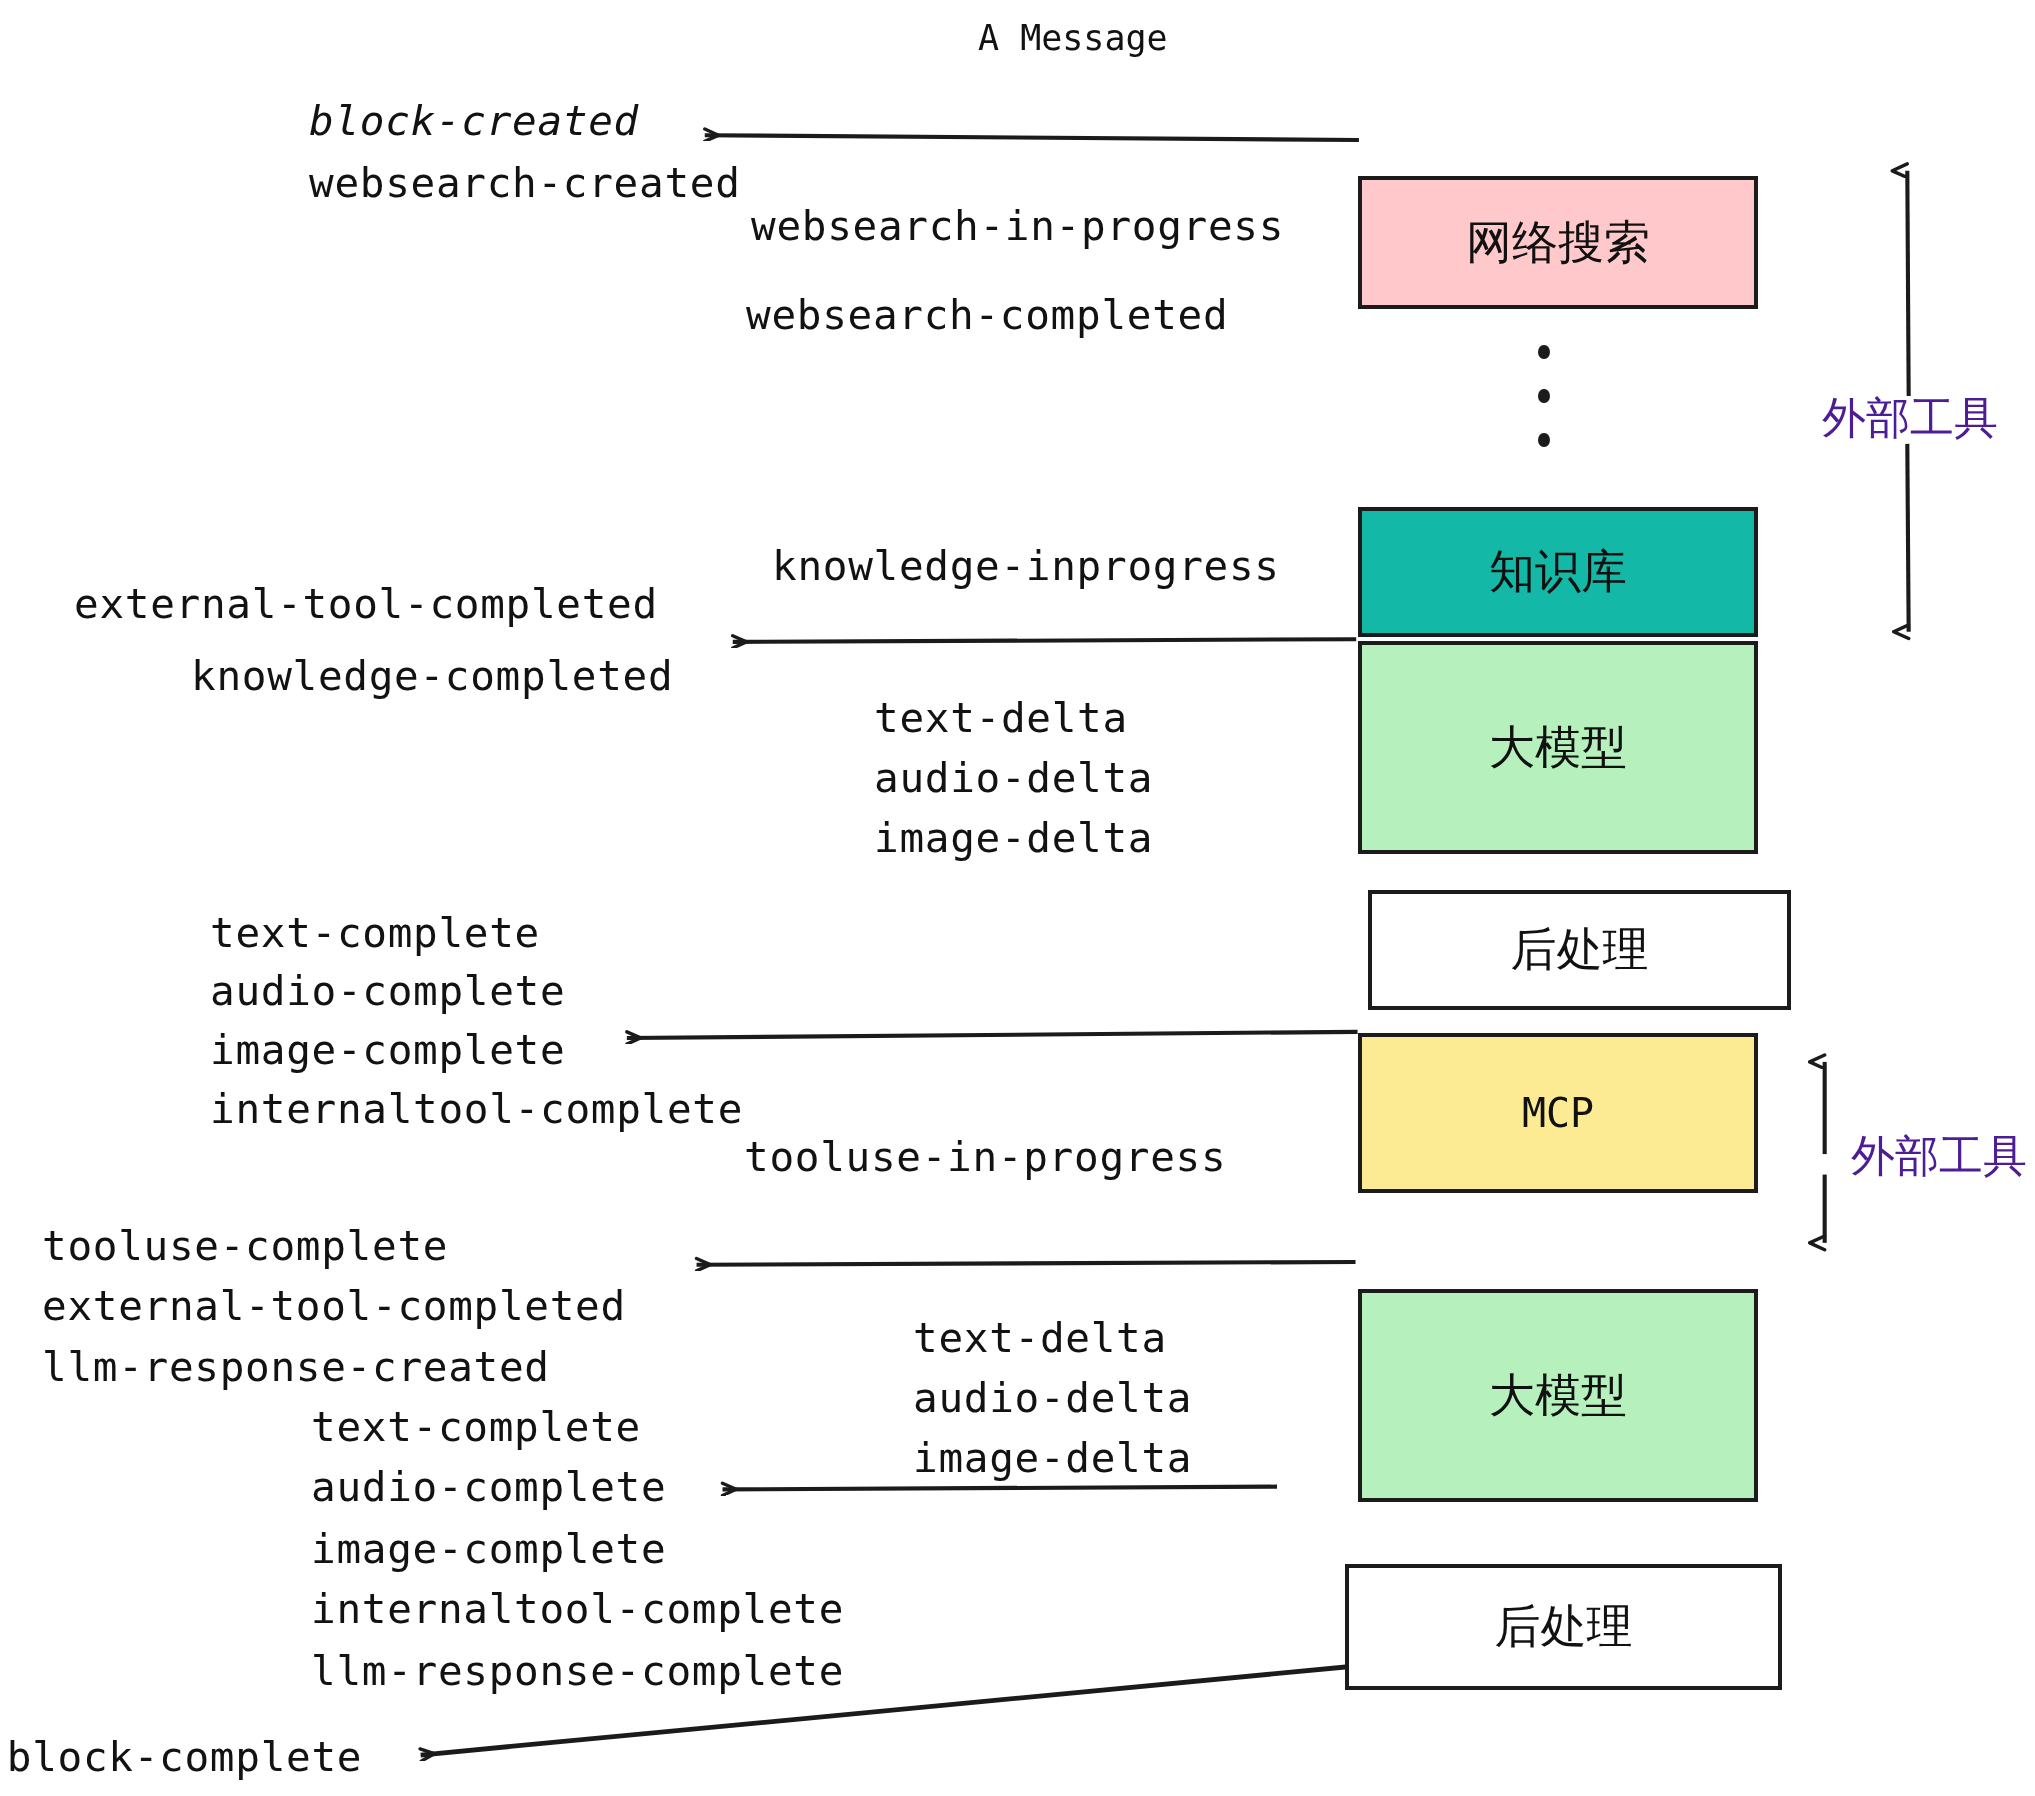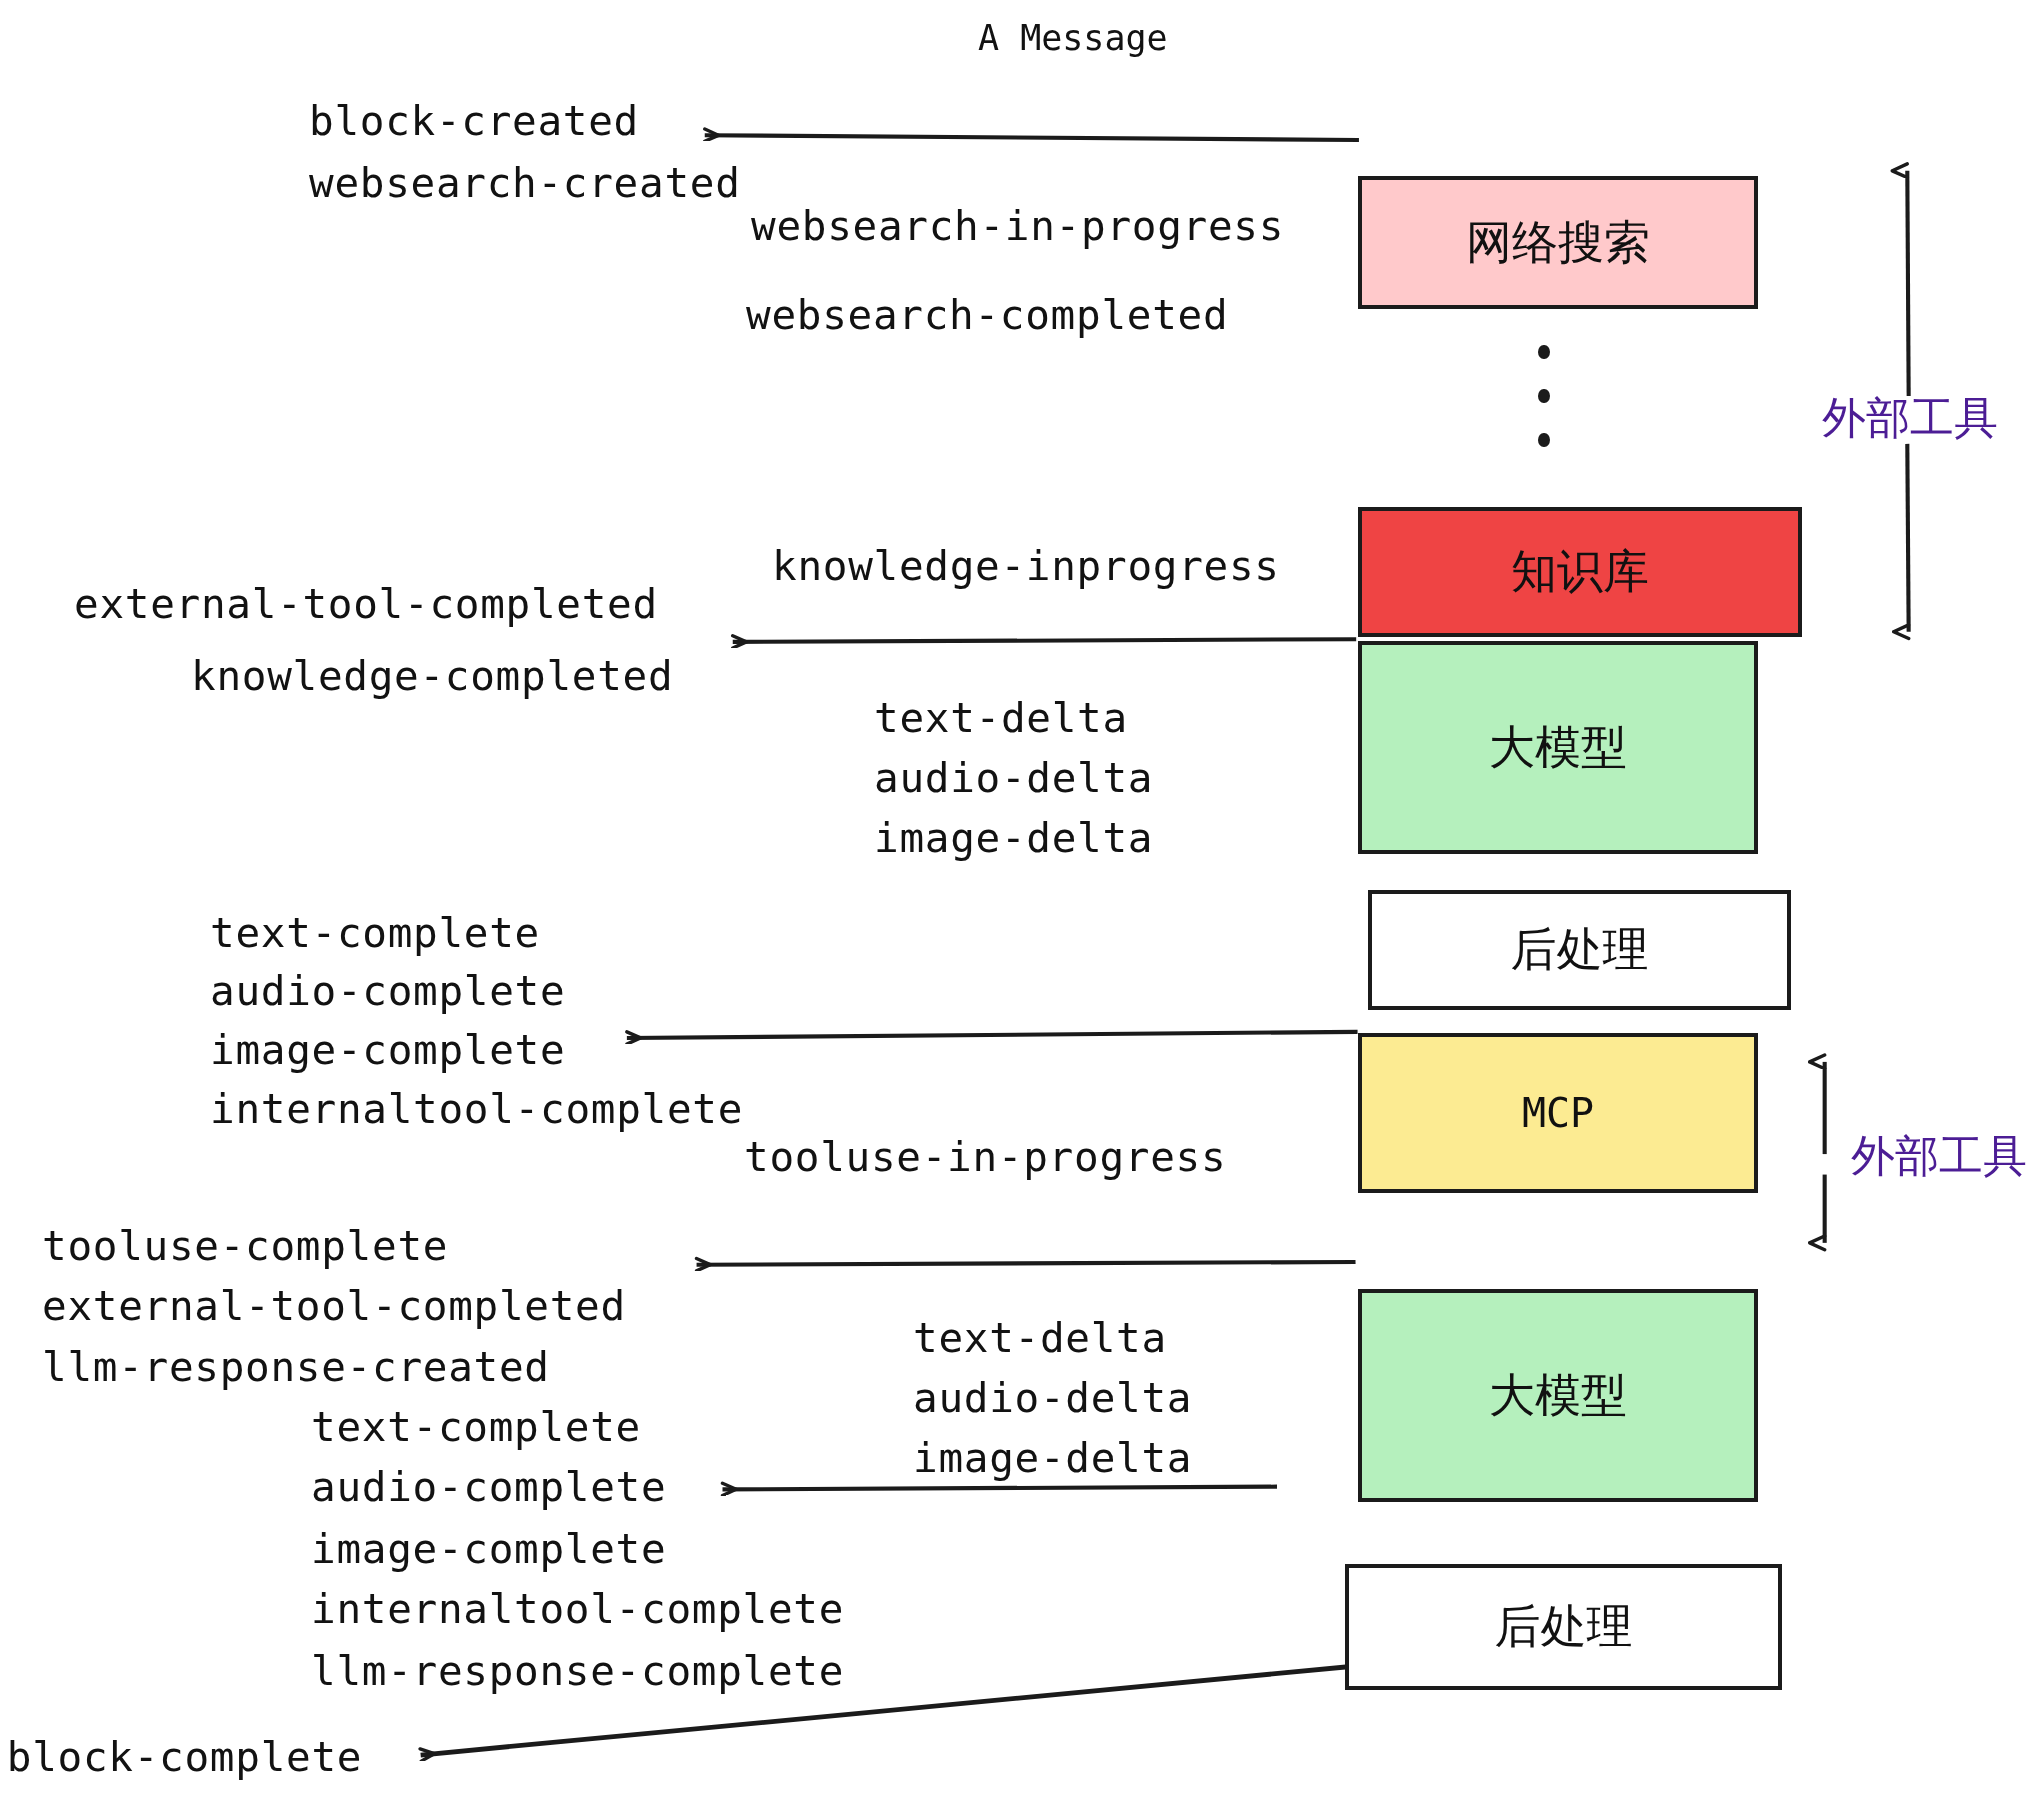--- a/index.html
+++ b/index.html
@@ -122,21 +122,21 @@
     </g>
 
     <g>
       <path d="M2672,1690 L2672,1555" fill="none" stroke="#1b1b1b" stroke-width="6" marker-end="url(#ahu)"></path>
       <path d="M2672,1720 L2672,1820" fill="none" stroke="#1b1b1b" stroke-width="6" marker-end="url(#ahd)"></path>
     </g>
   </svg>
 
   <div class="title" style="left:978px; top:20.5px;">A Message</div>
 
-  <div class="evt" style="left:309px; top:101px;">block-created</div>
+  <div class="evt" style="left:309px; top:101px;font-style:italic;">block-created</div>
   <div class="evt" style="left:309px; top:163px;">websearch-created</div>
   <div class="evt" style="left:751px; top:206px;">websearch-in-progress</div>
   <div class="evt" style="left:746px; top:295px;">websearch-completed</div>
 
   <div class="evt" style="left:772px; top:546px;">knowledge-inprogress</div>
   <div class="evt" style="left:74px; top:584px;">external-tool-completed</div>
   <div class="evt" style="left:191px; top:656px;">knowledge-completed</div>
 
   <div class="evt" style="left:874px; top:698px;">text-delta</div>
   <div class="evt" style="left:874px; top:758px;">audio-delta</div>
@@ -167,21 +167,21 @@
   <div class="box" style="left:1358px; top:176px; width:400px; height:133px; background:#ffc9cb;">
     <span>网络搜索</span>
   </div>
 
   <div class="dots" style="left:1537px; top:345px; width:13.7px; height:102px;">
     <span></span>
       <span></span>
       <span></span>
   </div>
 
-  <div class="box" style="left:1358px; top:507px; width:444px; height:130px; background:#ef4444;text-align:right;">
+  <div class="box" style="left:1358px; top:507px; width:400px; height:130px; background:#14b8a6;text-align:right;">
     <span>知识库</span>
   </div>
 
   <div class="box" style="left:1358px; top:641px; width:400px; height:213px; background:#b5f0bd;">
     <span>大模型</span>
   </div>
 
   <div class="box" style="left:1368px; top:890px; width:423px; height:120px; background:#ffffff;">
     <span>后处理</span>
   </div>

